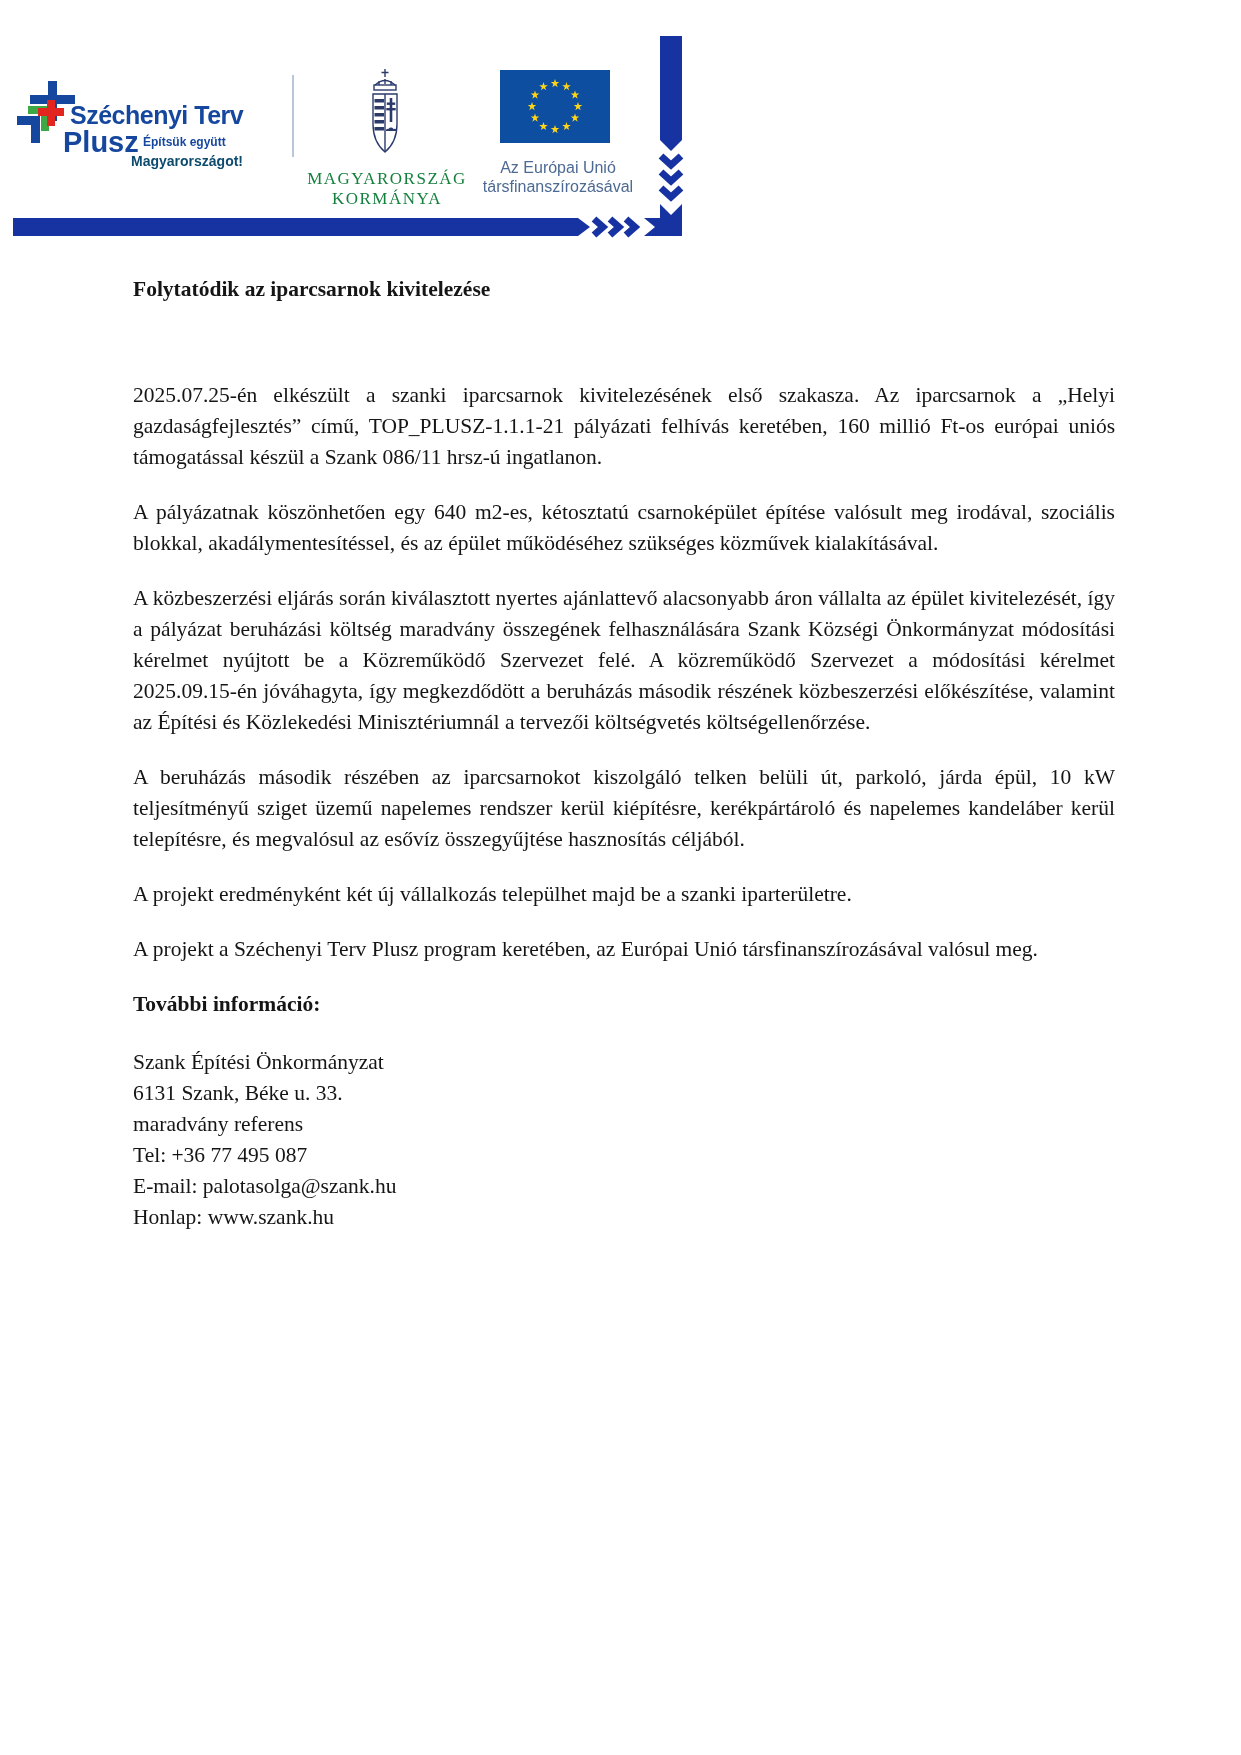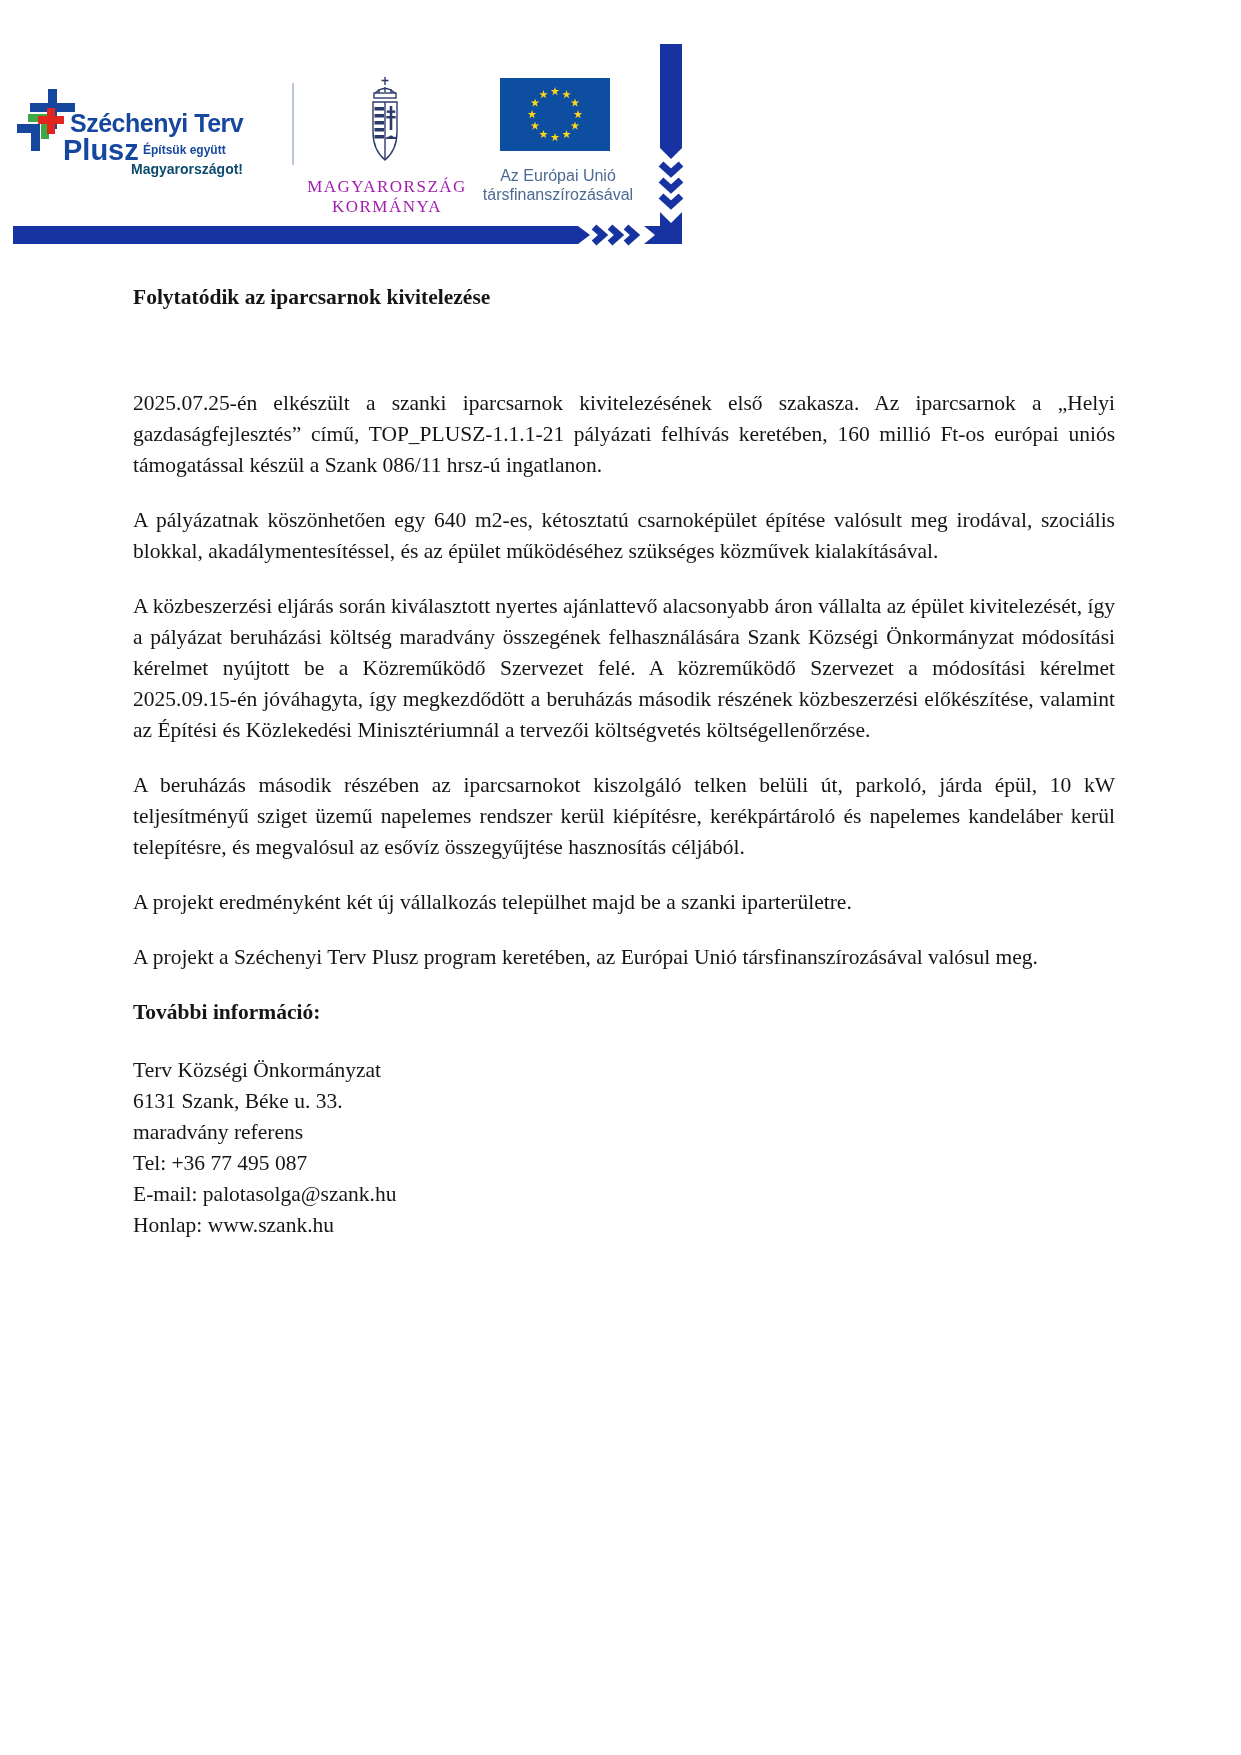--- a/index.html
+++ b/index.html
@@ -1,40 +1,40 @@
 <!DOCTYPE html>
 <html><head>
 <meta charset="utf-8">
 <style>
   html,body{margin:0;padding:0;background:#ffffff;}
   .page{
     position:relative;
     width:1241px;height:1257px;
-    margin:16px auto;
+    margin:8px auto;
     background:#ffffff;
     font-family:"Liberation Serif", serif;
     color:#151515;
     overflow:hidden;
   }
   
   .header-graphic{position:absolute;left:0;top:0;width:1241px;height:240px;}
   .szechenyi-icon{position:absolute;left:14px;top:62px;}
   .sz-line1{position:absolute;left:70px;top:93px;font-family:"Liberation Sans",sans-serif;
             font-weight:bold;font-size:25px;letter-spacing:-0.5px;color:#16479E;white-space:nowrap;}
   .sz-line2{position:absolute;left:63px;top:118px;font-family:"Liberation Sans",sans-serif;
             font-weight:bold;font-size:29px;color:#16479E;white-space:nowrap;}
   .sz-tag1{position:absolute;left:143px;top:127px;font-family:"Liberation Sans",sans-serif;
            font-weight:bold;font-size:12px;color:#16479E;white-space:nowrap;}
   .sz-tag2{position:absolute;left:131px;top:145px;font-family:"Liberation Sans",sans-serif;
            font-weight:bold;font-size:14px;color:#0c4a6e;white-space:nowrap;}
   .logo-separator{position:absolute;left:292px;top:67px;width:2px;height:82px;background:#B9C6DC;}
   .crest{position:absolute;left:362px;top:60px;}
   .gov-caption{position:absolute;left:306px;top:161px;width:162px;text-align:center;
                font-family:"Liberation Serif",serif;font-size:17px;line-height:20px;
-               letter-spacing:1.5px;color:#a21caf;}
+               letter-spacing:1.5px;color:#15803d;}
   .eu-flag{position:absolute;left:500px;top:62px;}
   .eu-caption{position:absolute;left:470px;top:150px;width:176px;text-align:center;
               font-family:"Liberation Sans",sans-serif;font-size:16px;line-height:19px;
               color:#4D6A93;}
   
   .content{position:absolute;left:133px;top:266px;width:982px;}
   .doc-title{font-size:21.5px;font-weight:bold;text-align:left;line-height:30px;
              margin:0 0 76px 0;}
   .body-p{font-size:21.5px;line-height:31px;text-align:justify;margin:0 0 24px 0;}
   .more-info{font-size:21.5px;font-weight:bold;line-height:31px;margin:24px 0 27px 0;}
@@ -145,21 +145,21 @@
 
     <p class="body-p">2025.07.25-én elkészült a szanki iparcsarnok kivitelezésének első szakasza. Az iparcsarnok a „Helyi gazdaságfejlesztés” című, TOP_PLUSZ-1.1.1-21 pályázati felhívás keretében, 160 millió Ft-os európai uniós támogatással készül a Szank 086/11 hrsz-ú ingatlanon.</p>
     <p class="body-p">A pályázatnak köszönhetően egy 640 m2-es, kétosztatú csarnoképület építése valósult meg irodával, szociális blokkal, akadálymentesítéssel, és az épület működéséhez szükséges közművek kialakításával.</p>
     <p class="body-p">A közbeszerzési eljárás során kiválasztott nyertes ajánlattevő alacsonyabb áron vállalta az épület kivitelezését, így a pályázat beruházási költség maradvány összegének felhasználására Szank Községi Önkormányzat módosítási kérelmet nyújtott be a Közreműködő Szervezet felé. A közreműködő Szervezet a módosítási kérelmet 2025.09.15-én jóváhagyta, így megkezdődött a beruházás második részének közbeszerzési előkészítése, valamint az Építési és Közlekedési Minisztériumnál a tervezői költségvetés költségellenőrzése.</p>
     <p class="body-p">A beruházás második részében az iparcsarnokot kiszolgáló telken belüli út, parkoló, járda épül, 10 kW teljesítményű sziget üzemű napelemes rendszer kerül kiépítésre, kerékpártároló és napelemes kandeláber kerül telepítésre, és megvalósul az esővíz összegyűjtése hasznosítás céljából.</p>
     <p class="body-p">A projekt eredményként két új vállalkozás települhet majd be a szanki iparterületre.</p>
     <p class="body-p">A projekt a Széchenyi Terv Plusz program keretében, az Európai Unió társfinanszírozásával valósul meg.</p>
 
     <div class="more-info">További információ:</div>
 
-    <div class="contact-line">Terv Községi Önkormányzat</div>
+    <div class="contact-line">Szank Építési Önkormányzat</div>
     <div class="contact-line">6131 Szank, Béke u. 33.</div>
     <div class="contact-line">maradvány referens</div>
     <div class="contact-line">Tel: +36 77 495 087</div>
     <div class="contact-line">E-mail: palotasolga@szank.hu</div>
     <div class="contact-line">Honlap: www.szank.hu</div>
   </div>
 
 </div>
 
 </body></html>

